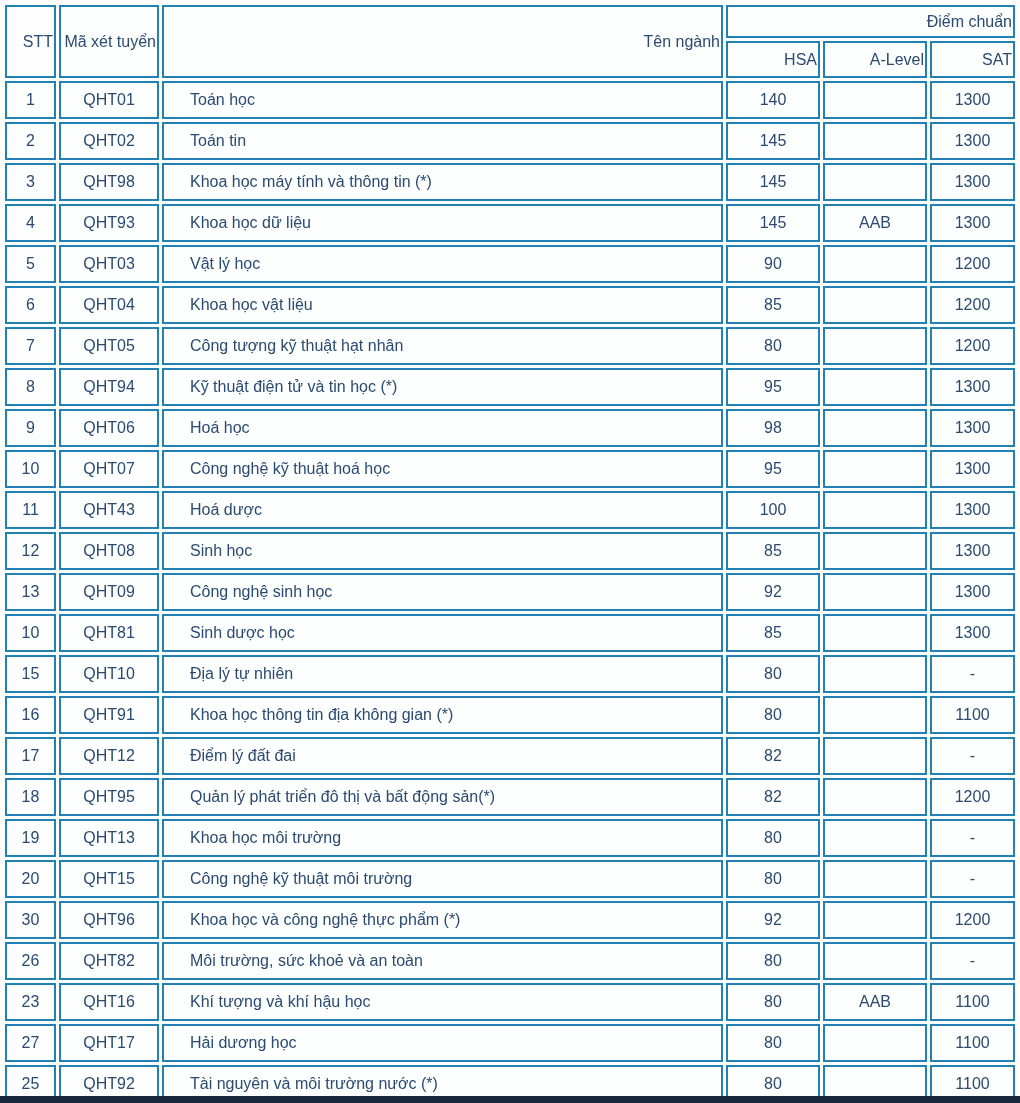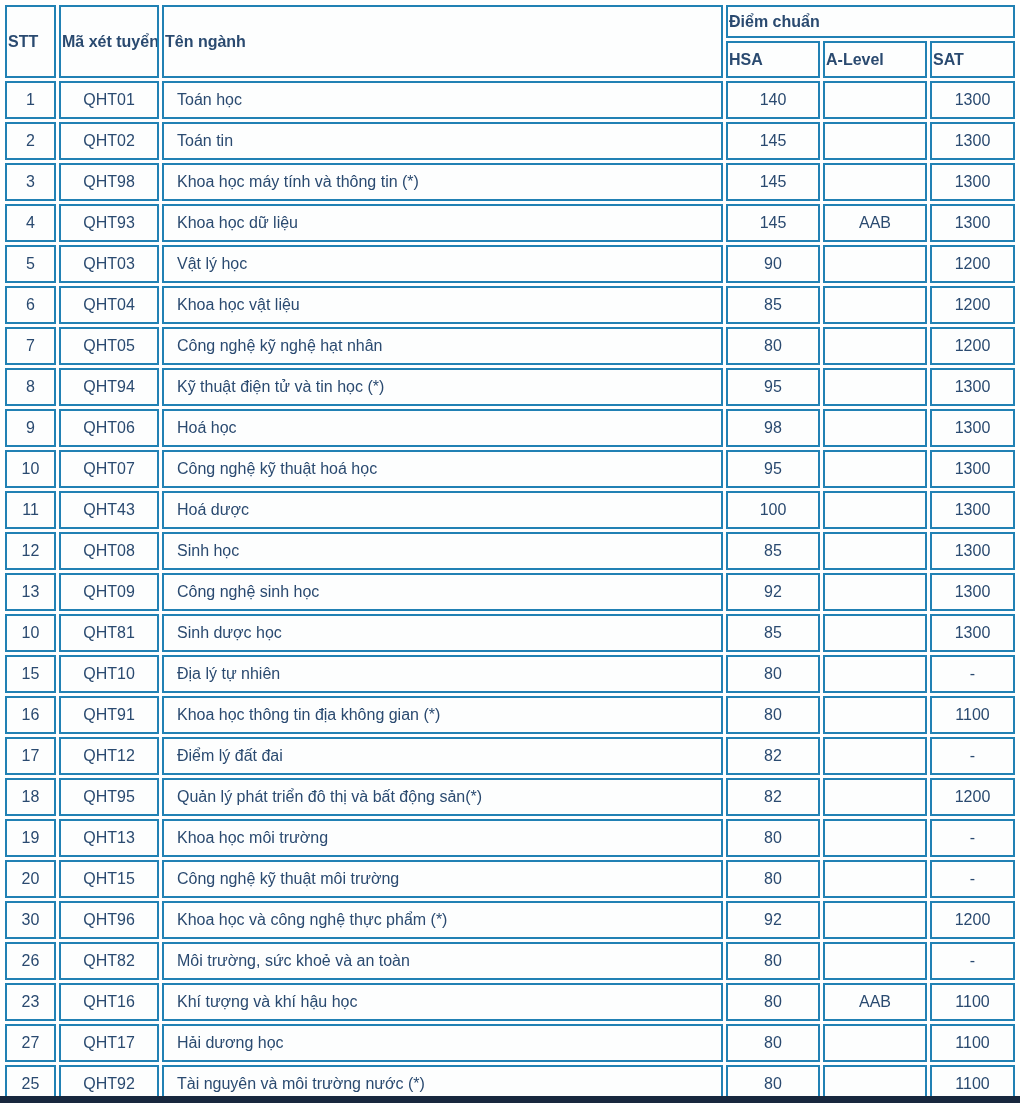--- a/index.html
+++ b/index.html
@@ -31,32 +31,32 @@
     border: 2px solid #2181b4;
     background: #fdfefe;
     box-sizing: border-box;
     color: #2a4a70;
     font-size: 16px;
     vertical-align: middle;
     overflow: hidden;
     white-space: nowrap;
   }
   table.score-table th {
-    font-weight: bold;
-    text-align: left;
+    font-weight: normal;
+    text-align: right;
   }
   tr.hdr-top { height: 33px; }
   tr.hdr-sub { height: 37px; }
   tbody tr { height: 38px; }
   td.c-stt, td.c-code, td.c-hsa, td.c-alevel, td.c-sat {
     text-align: center;
   }
   td.c-major {
     text-align: left;
-    padding-left: 13px;
+    padding-left: 26px;
   }
   .bottom-bar {
     position: absolute;
     left: 0;
     bottom: 0;
     width: 1020px;
     height: 9px;
     background: #18283e;
   }
 </style>
@@ -131,21 +131,21 @@
           <td class="c-stt">6</td>
           <td class="c-code">QHT04</td>
           <td class="c-major">Khoa học vật liệu</td>
           <td class="c-hsa">85</td>
           <td class="c-alevel"></td>
           <td class="c-sat">1200</td>
         </tr>
         <tr>
           <td class="c-stt">7</td>
           <td class="c-code">QHT05</td>
-          <td class="c-major">Công nghệ kỹ nghệ hạt nhân</td>
+          <td class="c-major">Công tượng kỹ thuật hạt nhân</td>
           <td class="c-hsa">80</td>
           <td class="c-alevel"></td>
           <td class="c-sat">1200</td>
         </tr>
         <tr>
           <td class="c-stt">8</td>
           <td class="c-code">QHT94</td>
           <td class="c-major">Kỹ thuật điện tử và tin học (*)</td>
           <td class="c-hsa">95</td>
           <td class="c-alevel"></td>

